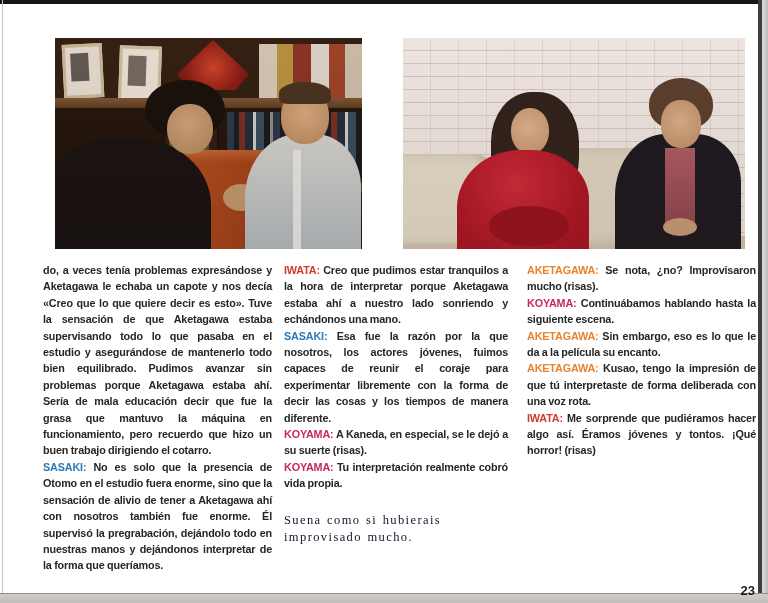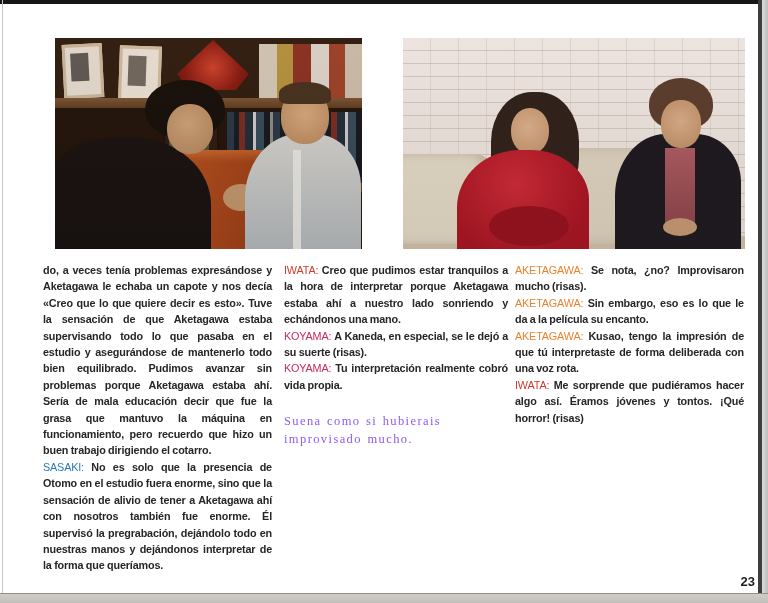--- a/index.html
+++ b/index.html
@@ -65,28 +65,28 @@
   .rp-m-shirt{left:262px;top:110px;width:30px;height:78px;background:linear-gradient(#b05a61,#8e434c);}
   .rp-m-hair{left:246px;top:40px;width:64px;height:52px;background:#5c3e2c;border-radius:50% 50% 44% 44%;}
   .rp-m-face{left:258px;top:62px;width:40px;height:48px;background:radial-gradient(circle at 48% 45%,#dcae87,#bd8c60);border-radius:46%;}
   .rp-m-hands{left:260px;top:180px;width:34px;height:18px;background:#c79a74;border-radius:50%;}
   .rp-vig{left:0;top:0;width:342px;height:211px;background:linear-gradient(rgba(80,50,40,.04),rgba(60,40,30,.10));}
 
   
   .col{position:absolute;top:262px;}
   #col-1{left:43px;width:229px;}
   #col-2{left:284px;width:224px;}
-  #col-3{left:515px;width:229px;}
+  #col-3{left:527px;width:229px;}
   .para{font:700 10.8px/16.4px "Liberation Sans",sans-serif;color:#262626;
         text-align:justify;letter-spacing:-0.15px;word-spacing:-0.4px;margin:0;}
-  .para .speaker{font-weight:400;}
+  .para .speaker{font-weight:700;}
   .para.interviewer{font:400 12.5px/17.5px "Liberation Serif",serif;letter-spacing:1.4px;
-        word-spacing:1px;color:#8b5cf6;margin-top:20px;text-align:left;}
+        word-spacing:1px;color:#0f172a;margin-top:20px;text-align:left;}
 
-  .page-number{position:absolute;right:13px;bottom:14px;font:700 13px "Liberation Sans",sans-serif;color:#1c1c1c;}
+  .page-number{position:absolute;right:13px;bottom:5px;font:700 13px "Liberation Sans",sans-serif;color:#1c1c1c;}
 </style>
 </head>
 <body>
 
 <div class="top-bar"></div>
 <div class="right-dark"></div>
 <div class="right-gray"></div>
 <div class="left-line"></div>
 <div class="bottom-line"></div>
 <div class="bottom-strip"></div>
@@ -137,24 +137,26 @@
   <div class="rp-m-hands"></div>
   <div class="rp-vig"></div>
 </div>
 
 <div class="col" id="col-1">
     <p class="para">do, a veces tenía problemas expresándose y Aketagawa le echaba un capote y nos decía «Creo que lo que quiere decir es esto». Tuve la sensación de que Aketagawa estaba supervisando todo lo que pasaba en el estudio y asegurándose de mantenerlo todo bien equilibrado. Pudimos avanzar sin problemas porque Aketagawa estaba ahí. Sería de mala educación decir que fue la grasa que mantuvo la máquina en funcionamiento, pero recuerdo que hizo un buen trabajo dirigiendo el cotarro.</p>
     <p class="para"><span class="speaker" style="color: rgb(43, 121, 181);">SASAKI: </span>No es solo que la presencia de Otomo en el estudio fuera enorme, sino que la sensación de alivio de tener a Aketagawa ahí con nosotros también fue enorme. Él supervisó la pregrabación, dejándolo todo en nuestras manos y dejándonos interpretar de la forma que queríamos.</p>
   </div>
 <div class="col" id="col-2">
     <p class="para"><span class="speaker" style="color: rgb(208, 58, 43);">IWATA: </span>Creo que pudimos estar tranquilos a la hora de interpretar porque Aketagawa estaba ahí a nuestro lado sonriendo y echándonos una mano.</p>
+    <p class="para"><span class="speaker" style="color: rgb(43, 121, 181);">SASAKI: </span>Esa fue la razón por la que nosotros, los actores jóvenes, fuimos capaces de reunir el coraje para experimentar libremente con la forma de decir las cosas y los tiempos de manera diferente.</p>
     <p class="para"><span class="speaker" style="color: rgb(199, 42, 85);">KOYAMA: </span>A Kaneda, en especial, se le dejó a su suerte (risas).</p>
     <p class="para"><span class="speaker" style="color: rgb(199, 42, 85);">KOYAMA: </span>Tu interpretación realmente cobró vida propia.</p>
     <p class="para interviewer">Suena como si hubierais improvisado mucho.</p>
   </div>
 <div class="col" id="col-3">
     <p class="para"><span class="speaker" style="color: rgb(232, 130, 46);">AKETAGAWA: </span>Se nota, ¿no? Improvisaron mucho (risas).</p>
+    <p class="para"><span class="speaker" style="color: rgb(199, 42, 85);">KOYAMA: </span>Continuábamos hablando hasta la siguiente escena.</p>
     <p class="para"><span class="speaker" style="color: rgb(232, 130, 46);">AKETAGAWA: </span>Sin embargo, eso es lo que le da a la película su encanto.</p>
     <p class="para"><span class="speaker" style="color: rgb(232, 130, 46);">AKETAGAWA: </span>Kusao, tengo la impresión de que tú interpretaste de forma deliberada con una voz rota.</p>
     <p class="para"><span class="speaker" style="color: rgb(208, 58, 43);">IWATA: </span>Me sorprende que pudiéramos hacer algo así. Éramos jóvenes y tontos. ¡Qué horror! (risas)</p>
   </div>
 
 <div class="page-number">23</div>
 
 </body></html>

